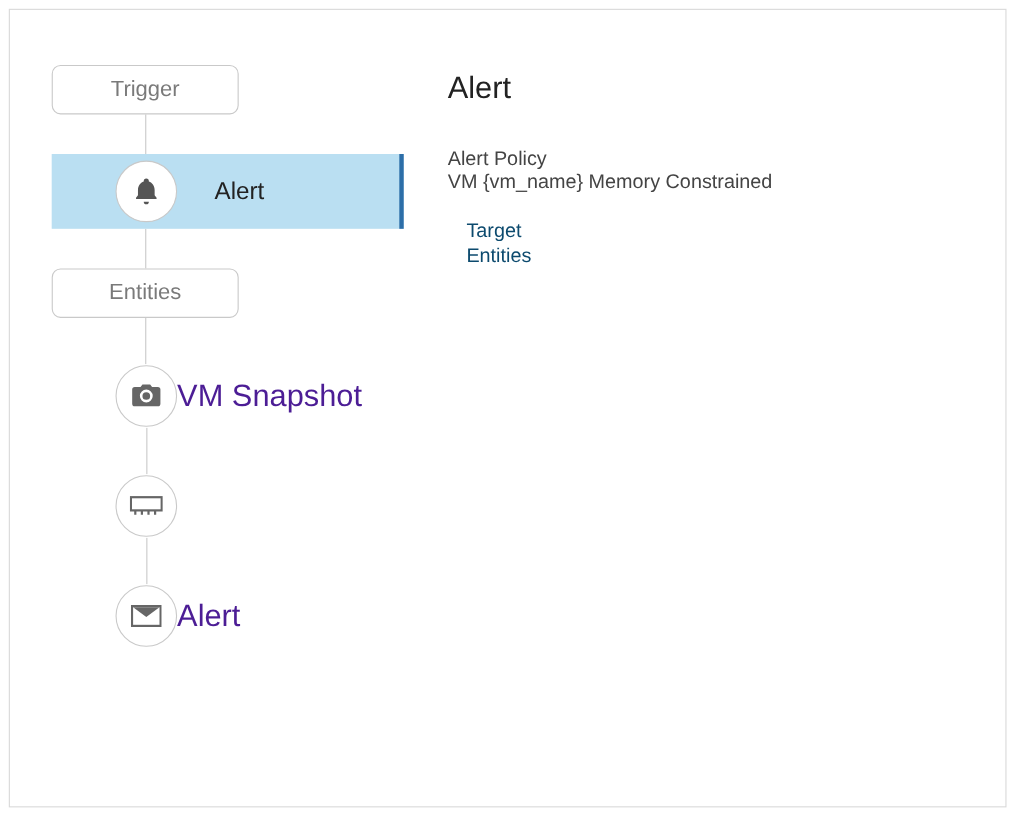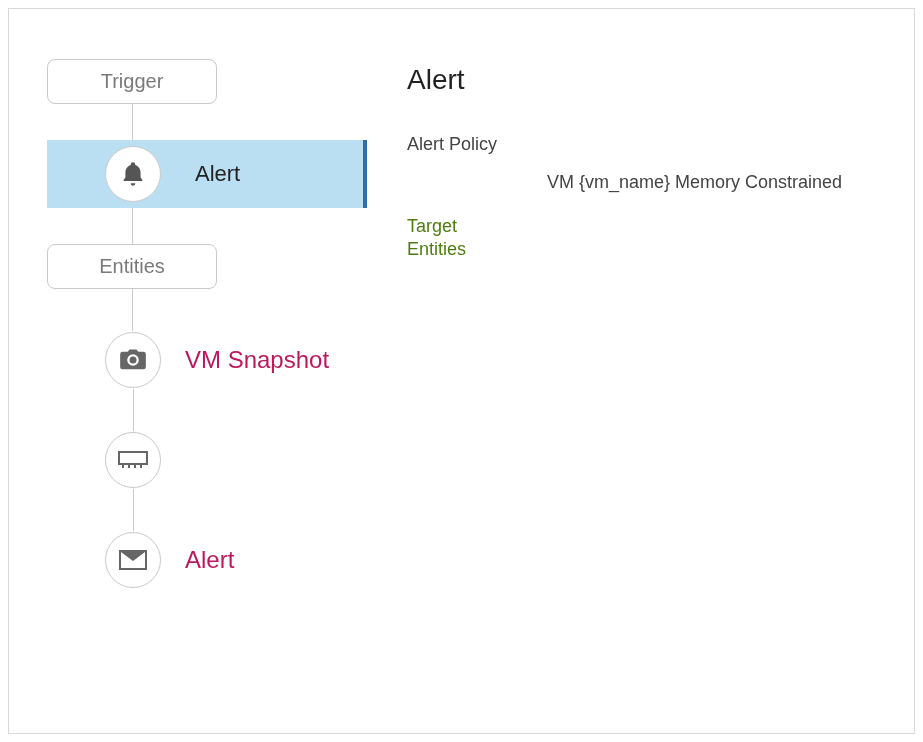--- a/index.html
+++ b/index.html
@@ -71,23 +71,22 @@
       font-size: 22px;
       color: #222;
     }
     .action-item {
       display: flex;
       align-items: center;
       height: 58px;
       margin-left: 58px;
     }
     .action-label {
-      margin-left: 24px;
-      font-size: 24px;
-      color: #be185d;
+      font-size: 28px;
+      color: #4c1d95;
     }
     .action-connector {
       width: 1px;
       background: #c9c9c9;
       margin-left: 86px;
     }
     
     .right-col {
       position: absolute;
       left: 398px;
@@ -97,33 +96,34 @@
     .detail-title {
       font-size: 28px;
       font-weight: 400;
       color: #222;
       margin-bottom: 38px;
     }
     .detail-row {
       display: flex;
       margin-bottom: 22px;
       font-size: 18px;
+      flex-direction: column;
     }
     .detail-key {
       width: 140px;
       color: #444;
     }
     .detail-val {
       color: #444;
-      margin-top: 38px;
     }
     .detail-key-multiline {
       width: 140px;
-      color: #4d7c0f;
+      color: #0c4a6e;
       line-height: 1.3;
+      margin-left: 17px;
     }
     
     .ico {
       display: block;
     }
   </style>
 </head>
 <body>
 
 <div class="canvas">

